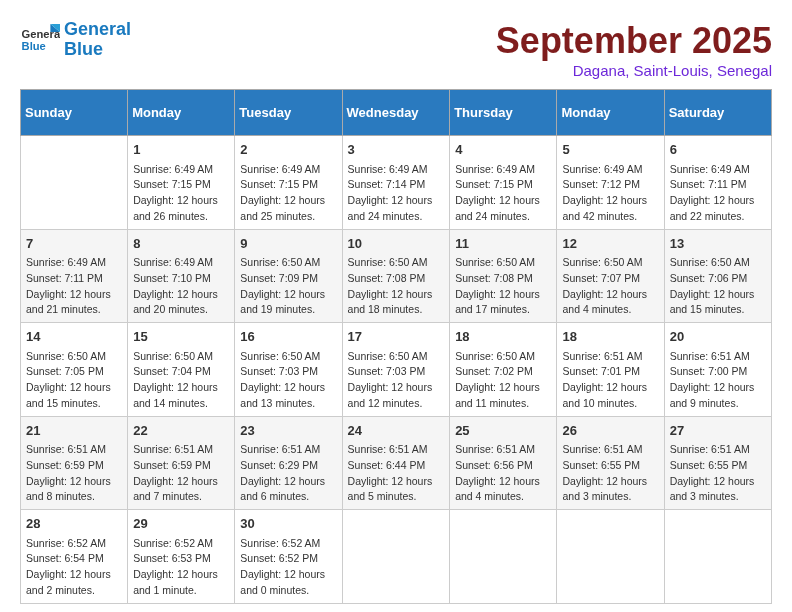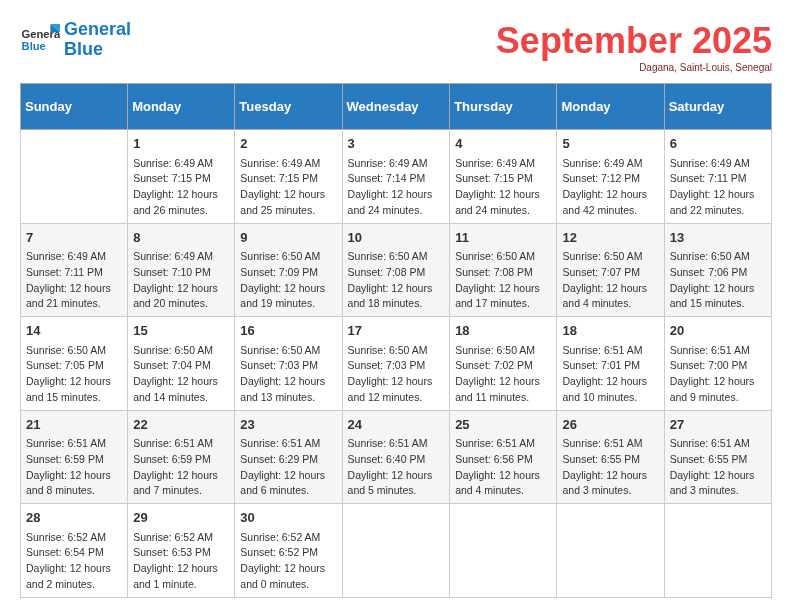--- a/index.html
+++ b/index.html
@@ -33,25 +33,25 @@
       width: 40px;
       height: 40px;
       margin-right: 4px;
     }
     .title-block {
       text-align: right;
     }
     .month-title {
       font-size: 36px;
       font-weight: bold;
-      color: #ef4444;
+      color: #7f1d1d;
     }
     .location {
-      font-size: 10px;
-      color: #7f1d1d;
+      font-size: 15px;
+      color: #6d28d9;
     }
     table {
       width: 100%;
       border-collapse: collapse;
       font-size: 11px;
     }
     thead tr th {
       background-color: #2a7abf;
       color: #fff;
       padding: 15px 4px;
@@ -285,21 +285,21 @@
         <td>
           <span class="day-number">23</span>
           <div>Sunrise: 6:51 AM</div>
           <div>Sunset: 6:29 PM</div>
           <div>Daylight: 12 hours</div>
           <div>and 6 minutes.</div>
         </td>
         <td>
           <span class="day-number">24</span>
           <div>Sunrise: 6:51 AM</div>
-          <div>Sunset: 6:40 PM</div>
+          <div>Sunset: 6:44 PM</div>
           <div>Daylight: 12 hours</div>
           <div>and 5 minutes.</div>
         </td>
         <td>
           <span class="day-number">25</span>
           <div>Sunrise: 6:51 AM</div>
           <div>Sunset: 6:56 PM</div>
           <div>Daylight: 12 hours</div>
           <div>and 4 minutes.</div>
         </td>

